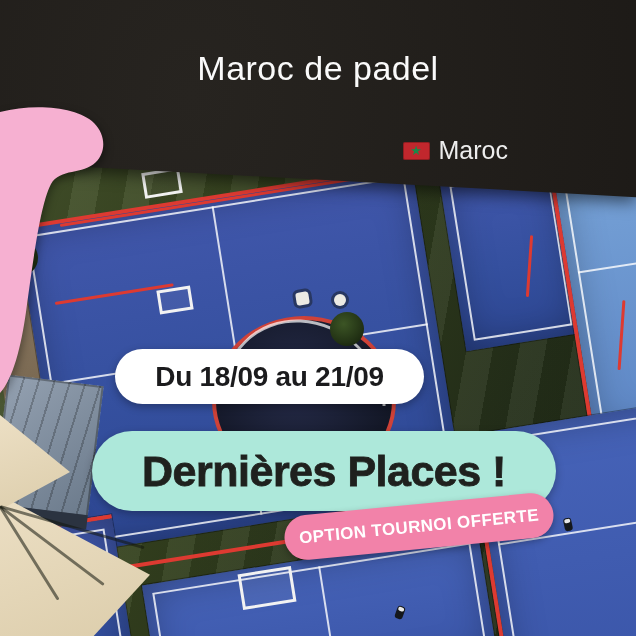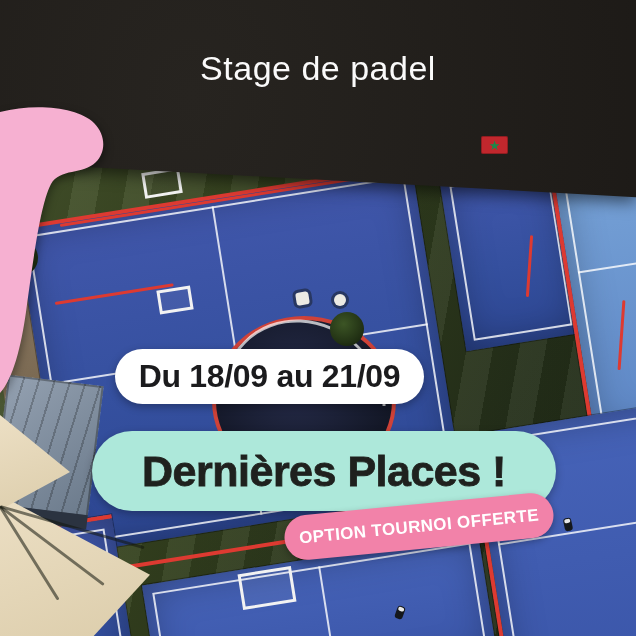--- a/index.html
+++ b/index.html
@@ -58,21 +58,21 @@
   .flag{width:27px;height:18px;border-radius:2px;background:#c1272d;display:flex;align-items:center;justify-content:center;
     box-shadow:inset 0 0 0 1px rgba(0,0,0,.25);}
   .flag b{color:#1b8a4a;font-size:13px;line-height:1;font-weight:400;}
 
   
   .blob{position:absolute;left:0;top:0;filter:drop-shadow(2px 3px 4px rgba(0,0,0,.35));}
 
   
   .pill{position:absolute;display:flex;align-items:center;justify-content:center;border-radius:999px;white-space:nowrap;}
   .pill-date{left:115px;top:349px;width:309px;height:55px;background:#ffffff;box-shadow:0 3px 8px rgba(0,0,0,.3);}
-  .pill-date span{font-size:32px;font-weight:700;color:#1b1b1d;letter-spacing:-.3px;}
+  .pill-date span{font-size:28px;font-weight:700;color:#1b1b1d;letter-spacing:-.3px;}
   .pill-places{left:92px;top:431px;width:464px;height:80px;background:#ade8da;border-radius:40px;box-shadow:0 3px 9px rgba(0,0,0,.28);}
   .pill-places span{font-size:43px;font-weight:700;color:#1f211e;-webkit-text-stroke:.8px #1f211e;letter-spacing:-.5px;}
   .pill-tournoi{left:284px;top:504px;width:270px;height:45px;background:#f282a9;transform:rotate(-5.5deg);
     box-shadow:0 3px 7px rgba(0,0,0,.3);}
   .pill-tournoi span{font-size:17px;font-weight:700;color:#ffffff;letter-spacing:.4px;}
 </style>
 </head>
 <body>
 
 <div class="canvas">
@@ -127,25 +127,26 @@
     <div class="seam" style="left:0;top:505px;width:150px;transform:rotate(16deg);"></div>
     <div class="seam" style="left:0;top:505px;width:130px;transform:rotate(37deg);"></div>
     <div class="seam" style="left:0;top:505px;width:110px;transform:rotate(58deg);"></div>
 
     <div class="player" style="left:396px;top:606px;transform:rotate(20deg);"></div>
     <div class="player" style="left:564px;top:518px;transform:rotate(-12deg);"></div>
   </div>
 
   <div class="header-wrap">
     <div class="header">
-      <div class="h-sub">Stage de padel</div>
+      <div class="h-sub">Maroc de padel</div>
       <div class="h-country">
         <div class="flag">
             <b>★</b>
           </div>
+        <span>Maroc</span>
       </div>
     </div>
   </div>
 
   <svg class="blob" width="160" height="400" viewBox="0 0 160 400">
     <path d="M0,112 C35,103 78,107 94,123 C106,135 106,152 96,162 C83,175 60,168 51,184
              C40,205 33,262 26,312 C21,347 13,379 0,393 Z" fill="#f6b0d1"></path>
   </svg>
 
   <div class="pill pill-date">

